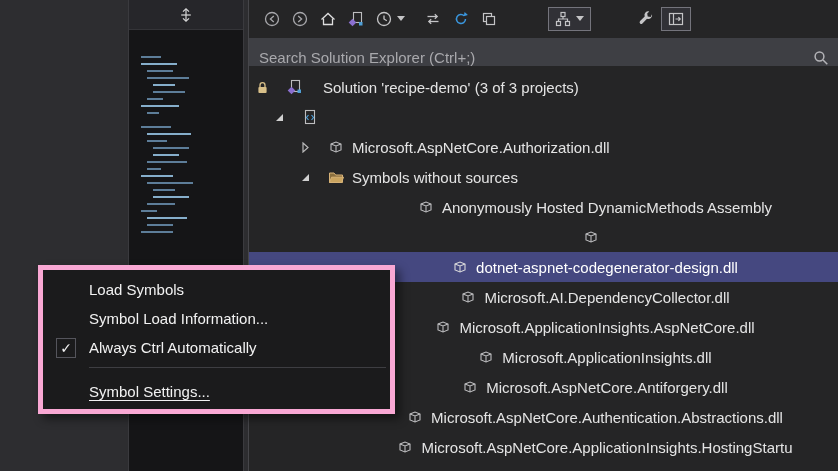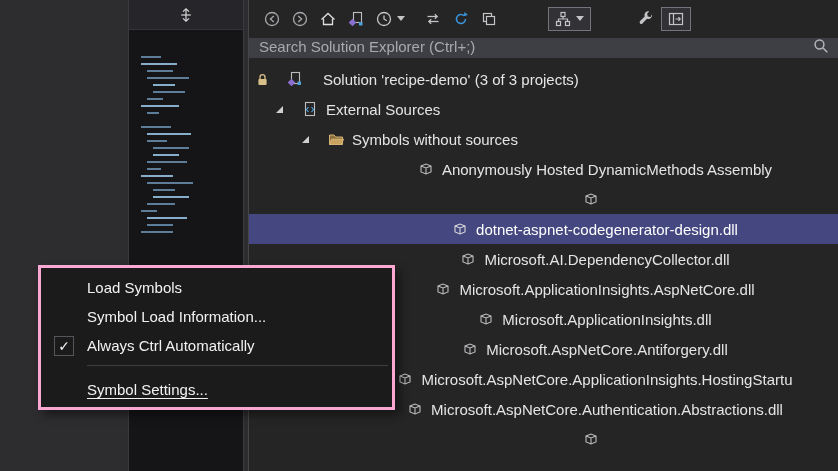--- a/index.html
+++ b/index.html
@@ -21,42 +21,42 @@
 
   .se-toolbar { height:38px; display:flex; align-items:center; }
   .tb { display:inline-flex; align-items:center; margin-left:10px; cursor:default; }
   .tb.first { margin-left:14px; }
   .tb.gap-lg { margin-left:50px; }
   .tb.gap-md { margin-left:46px; }
   .tb.gap-sm { margin-left:6px; }
   .boxed { border:1px solid #74747c; background:#313136; padding:2px 5px; }
   .caret { margin-left:4px; display:inline-flex; }
 
-  .se-search { height:20px; background:#3e3f44; display:flex; align-items:flex-start; }
+  .se-search { height:28px; background:#3e3f44; display:flex; align-items:flex-end; }
   .se-search input { flex:1; background:transparent; border:none; outline:none;
                      color:#d8d8d8; font-size:15px; padding:0 10px; font-family:inherit; }
   .se-search input::placeholder { color:#a9a9ad; }
   .search-glyph { margin-right:9px; display:inline-flex; }
 
   
   .tree { margin-top:6px; }
   .row { height:30px; display:flex; align-items:center; white-space:nowrap;
          color:#e4e4e4; font-size:15px; overflow:hidden; }
   .row.selected { background:#454880; color:#ffffff; }
   .expander { width:34px; padding-left:6px; display:flex; align-items:center; flex:none; }
   .ticon { width:18px; height:18px; margin-right:7px; flex:none;
            display:flex; align-items:center; justify-content:center; }
   .licon { width:15px; height:15px; margin-right:4px; flex:none; display:flex; align-items:center; }
   .pl-sol { padding-left:6px;gap:12px; } .pl1 { padding-left:18px; }
   .pl2 { padding-left:44px; }  .pl3 { padding-left:102px;justify-content:center; }
   .rlabel { overflow:hidden; }
 
   
   .context-menu { position:absolute; left:38px; top:265px; width:357px; z-index:10;
-                  background:#1b1b1c; border:3px solid #f9a8d4; padding:5px 0 7px;
+                  background:#1b1b1c; border:5px solid #f9a8d4; padding:5px 0 7px;
                   box-shadow:5px 5px 9px rgba(0,0,0,0.45); }
   .menu-item { height:29px; display:flex; align-items:center; color:#f2f2f2; font-size:15px; }
   .mi-gutter { width:46px; flex:none; display:flex; align-items:center; justify-content:center; }
   .mi-check { width:20px; height:20px; border:1px solid #55555c; display:flex;
               align-items:center; justify-content:center; font-size:14px; color:#f2f2f2; }
   .menu-separator { height:1px; background:#3e3e42; margin:5px 4px 5px 46px; }
   .u { text-decoration:underline; text-underline-offset:3px;margin-top:8px; }
 
   svg { display:block; }
 </style>
@@ -245,23 +245,38 @@
           <svg width="12" height="12" viewBox="0 0 12 12">
               <polygon points="10,3 10,10 3,10" fill="#d0d0d0"></polygon>
             </svg>
         </span>
         <span class="ticon">
           <svg width="18" height="18" viewBox="0 0 18 18">
             <rect x="4.5" y="2.5" width="9" height="13" fill="none" stroke="#bdbdbf" stroke-width="1.1"></rect>
             <path d="M7.5 7 L5.5 9.5 L7.5 12 M10.5 7 L12.5 9.5 L10.5 12" fill="none" stroke="#4f9fd6" stroke-width="1.2"></path>
           </svg>
         </span>
-        <span class="rlabel">External Sources</span>
-      </div>
-
+      </div>
+
+      <div class="row pl2">
+        <span class="expander">
+          <svg width="12" height="12" viewBox="0 0 12 12">
+              <polygon points="4,2 9,6.5 4,11" fill="none" stroke="#b8b8b8" stroke-width="1.2"></polygon>
+            </svg>
+        </span>
+        <span class="ticon">
+          <svg width="18" height="18" viewBox="0 0 18 18">
+              <g stroke="#bdbdbf" stroke-width="1.1" fill="none">
+            <path d="M4 6 L9 4 L14 6 L14 12 L9 14 L4 12 Z"></path>
+                <path d="M4 6 L9 8 L14 6 M9 8 L9 14"></path>
+              </g>
+            </svg>
+        </span>
+        <span class="rlabel">Microsoft.AspNetCore.Authorization.dll</span>
+      </div>
 
       <div class="row pl2">
         <span class="expander">
           <svg width="12" height="12" viewBox="0 0 12 12">
               <polygon points="10,3 10,10 3,10" fill="#d0d0d0"></polygon>
             </svg>
         </span>
         <span class="ticon">
           <svg width="18" height="18" viewBox="0 0 18 18">
             <path d="M2.5 5 H7 L8.7 7 H15.5 V14.5 H2.5 Z" fill="#8a6f3e" stroke="#d7b277" stroke-width="1"></path>
@@ -356,33 +371,33 @@
 
       <div class="row pl3">
         <span class="ticon">
           <svg width="18" height="18" viewBox="0 0 18 18">
               <g stroke="#bdbdbf" stroke-width="1.1" fill="none">
             <path d="M4 6 L9 4 L14 6 L14 12 L9 14 L4 12 Z"></path>
                 <path d="M4 6 L9 8 L14 6 M9 8 L9 14"></path>
               </g>
             </svg>
         </span>
+        <span class="rlabel">Microsoft.AspNetCore.Authentication.Abstractions.dll</span>
+      </div>
+
+      <div class="row pl3">
+        <span class="ticon">
+          <svg width="18" height="18" viewBox="0 0 18 18">
+              <g stroke="#bdbdbf" stroke-width="1.1" fill="none">
+            <path d="M4 6 L9 4 L14 6 L14 12 L9 14 L4 12 Z"></path>
+                <path d="M4 6 L9 8 L14 6 M9 8 L9 14"></path>
+              </g>
+            </svg>
+        </span>
         <span class="rlabel">Microsoft.AspNetCore.ApplicationInsights.HostingStartu</span>
-      </div>
-
-      <div class="row pl3">
-        <span class="ticon">
-          <svg width="18" height="18" viewBox="0 0 18 18">
-              <g stroke="#bdbdbf" stroke-width="1.1" fill="none">
-            <path d="M4 6 L9 4 L14 6 L14 12 L9 14 L4 12 Z"></path>
-                <path d="M4 6 L9 8 L14 6 M9 8 L9 14"></path>
-              </g>
-            </svg>
-        </span>
-        <span class="rlabel">Microsoft.AspNetCore.Authentication.Abstractions.dll</span>
       </div>
 
       <div class="row pl3">
         <span class="ticon">
           <svg width="18" height="18" viewBox="0 0 18 18">
               <g stroke="#bdbdbf" stroke-width="1.1" fill="none">
             <path d="M4 6 L9 4 L14 6 L14 12 L9 14 L4 12 Z"></path>
                 <path d="M4 6 L9 8 L14 6 M9 8 L9 14"></path>
               </g>
             </svg>

